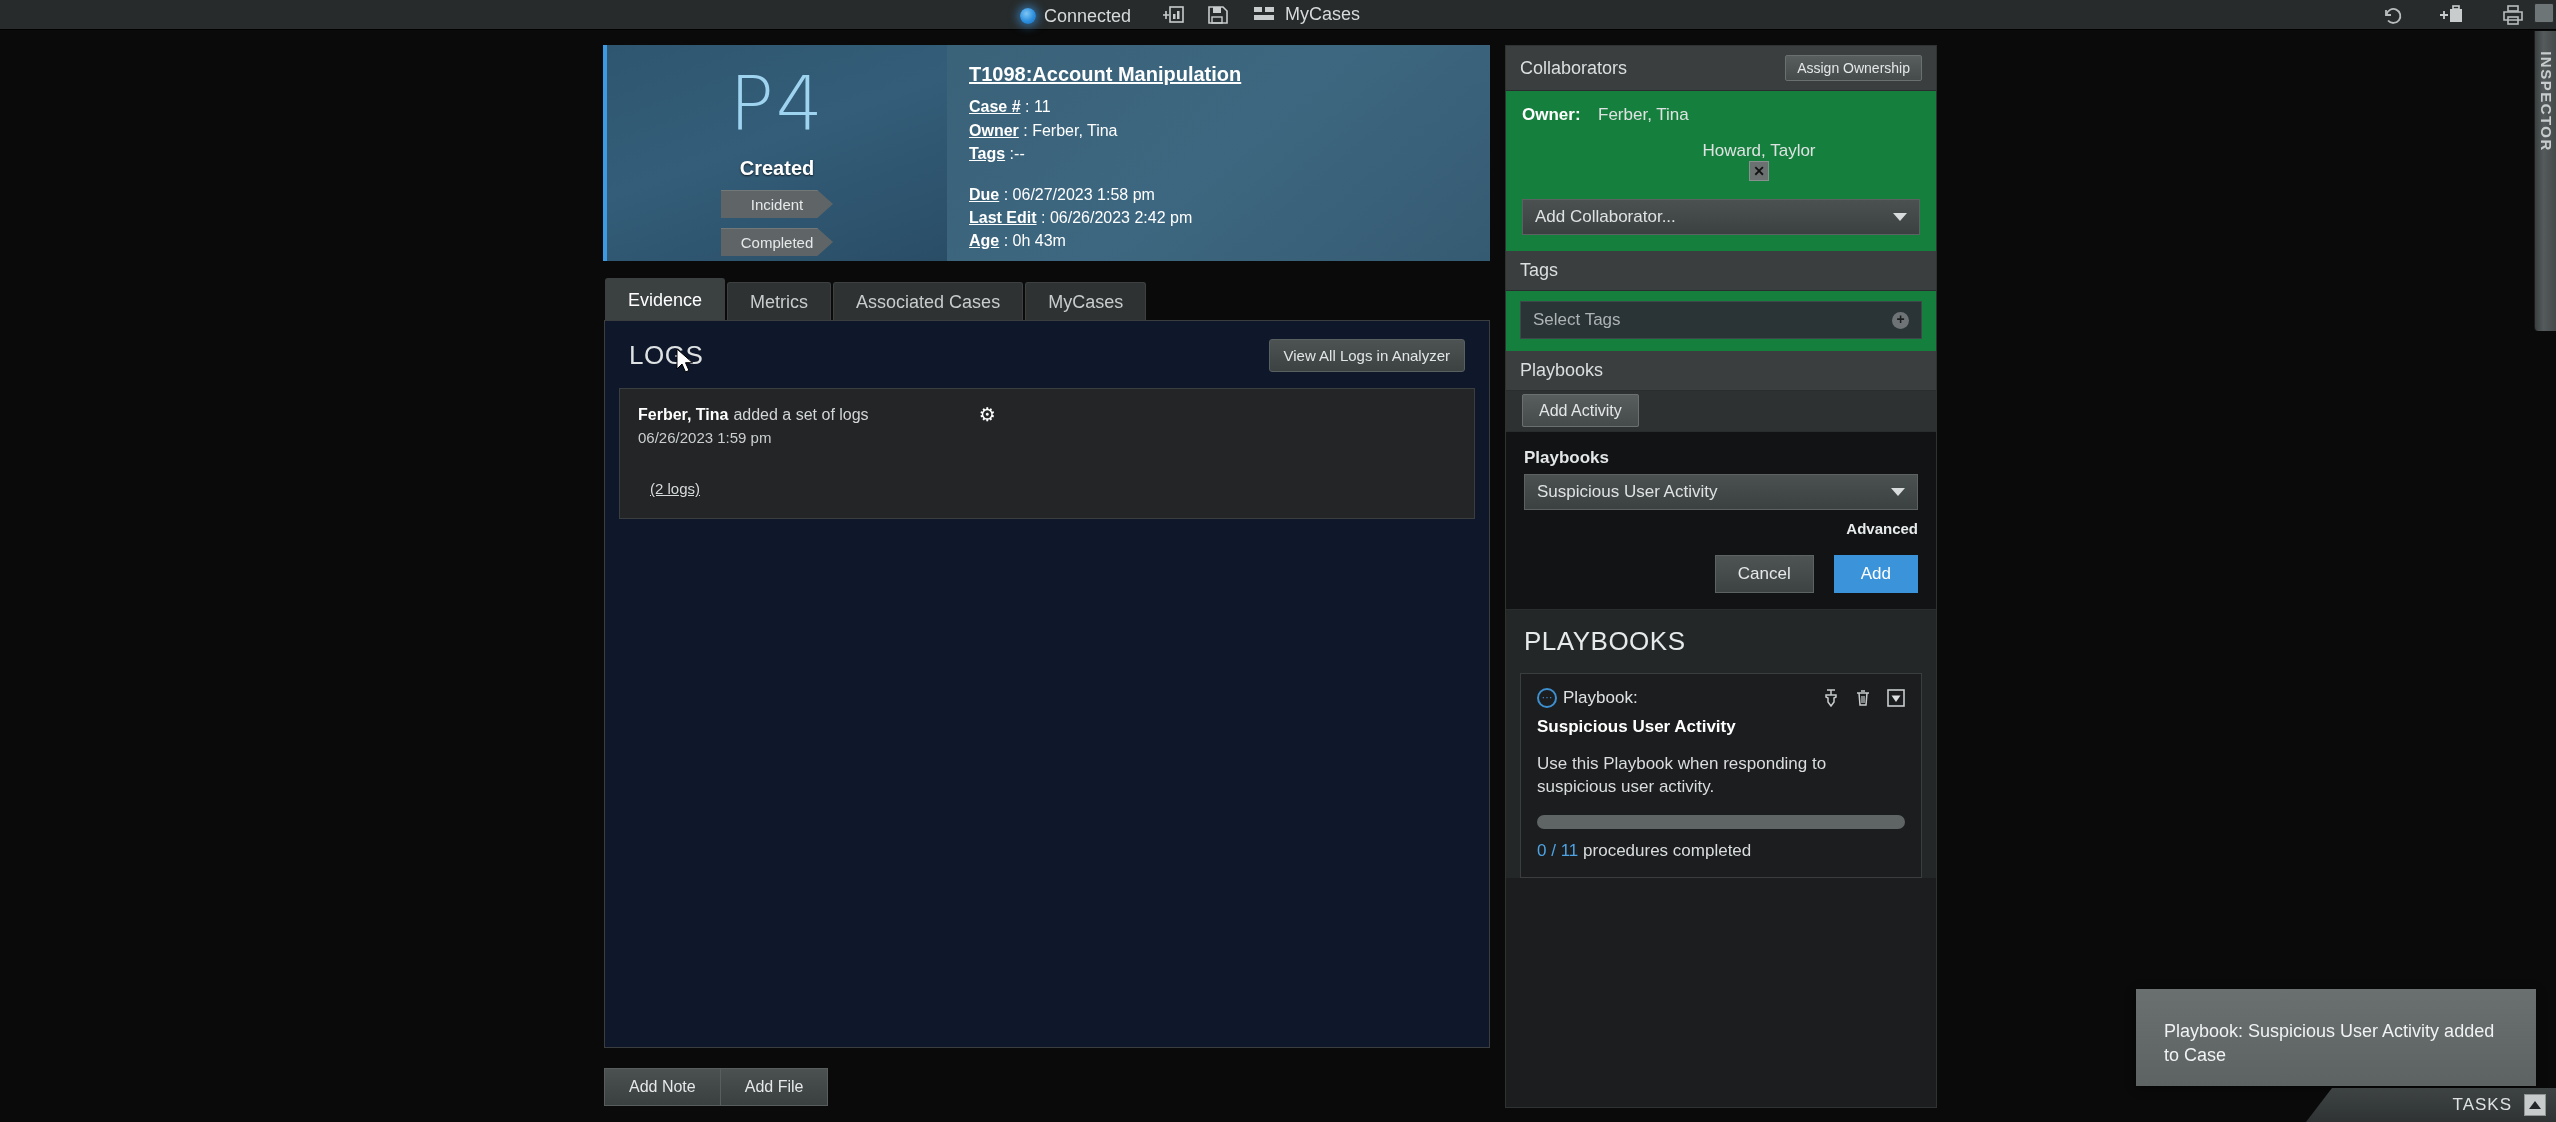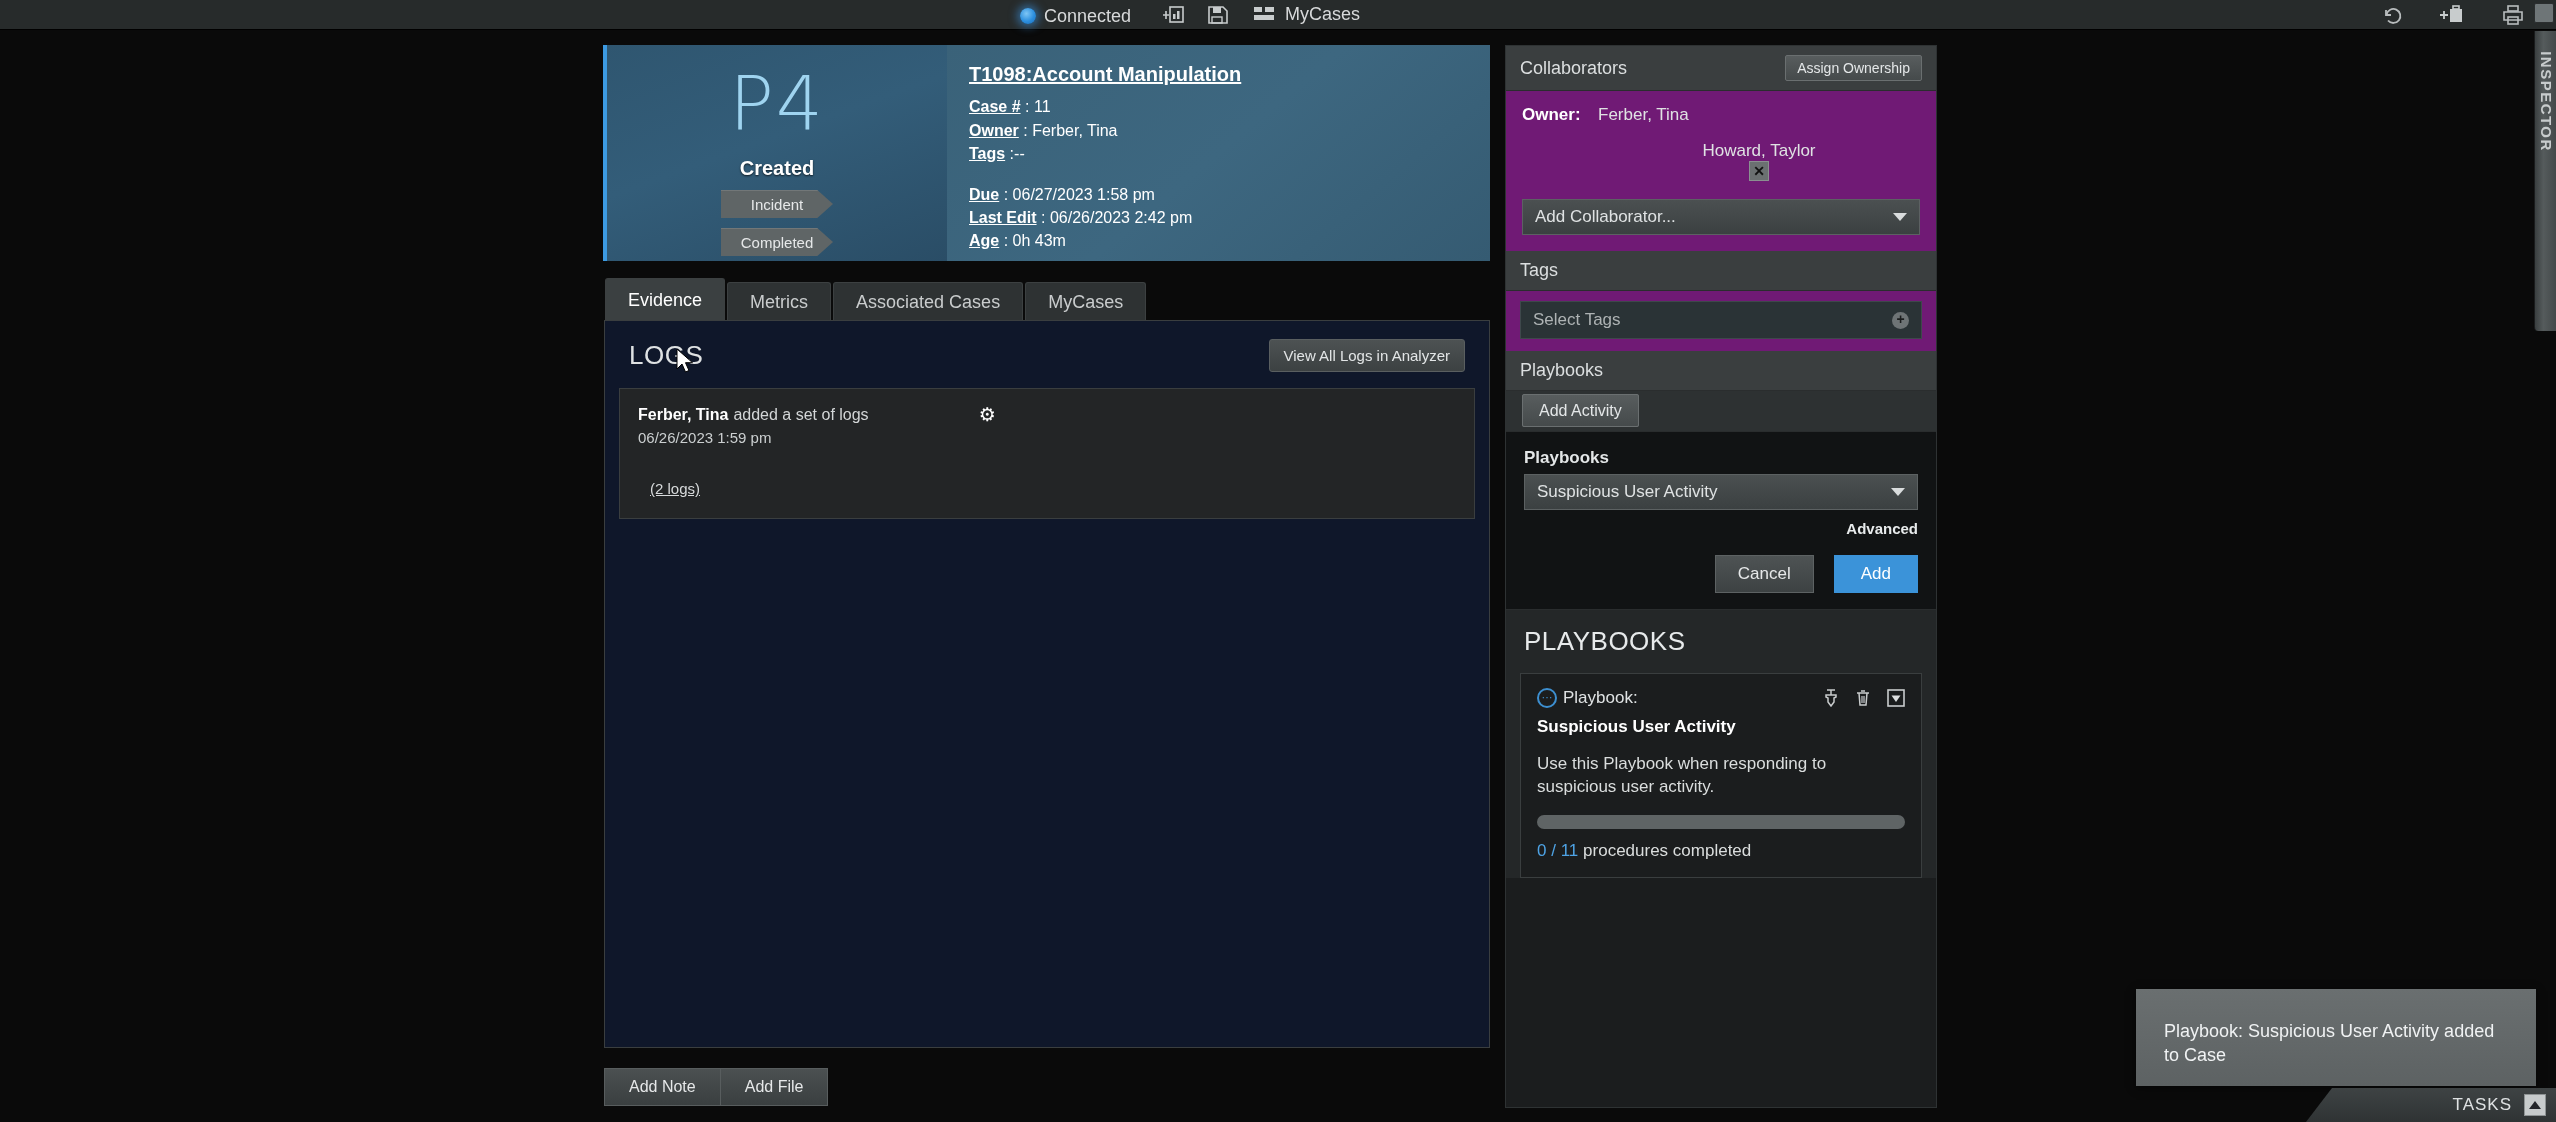--- a/index.html
+++ b/index.html
@@ -153,21 +153,21 @@
   .sec-head {
     display: flex; align-items: center; justify-content: space-between;
     background: #3a3e3f; padding: 9px 14px; border-bottom: 1px solid #2a2d2e;
   }
   .sec-head .t { color: #dcdfe0; font-size: 18px; }
   .mini-btn {
     background: linear-gradient(#585d5e,#454a4b); color: #e4e7e8;
     border: 1px solid #6a6f70; border-radius: 2px;
     padding: 4px 11px; font-size: 14px; cursor: pointer;
   }
-  .sec-body { background: #701a75; padding: 14px 16px 16px 16px; }
+  .sec-body { background: #15803d; padding: 14px 16px 16px 16px; }
   .owner-row { display: flex; align-items: baseline; }
   .owner-lbl { color: #ffffff; font-size: 17px; font-weight: bold; width: 76px; }
   .owner-val { color: #dfe2e3; font-size: 17px; }
   .collab-row {
     display: flex; align-items: center; justify-content: space-between;
     margin-top: 16px; padding-left: 76px; flex-direction: column;
   }
   .collab-name { color: #dfe2e3; font-size: 17px; }
   .x-btn {
     width: 20px; height: 20px; background: #6b7071; border: 1px solid #8a8f90;

